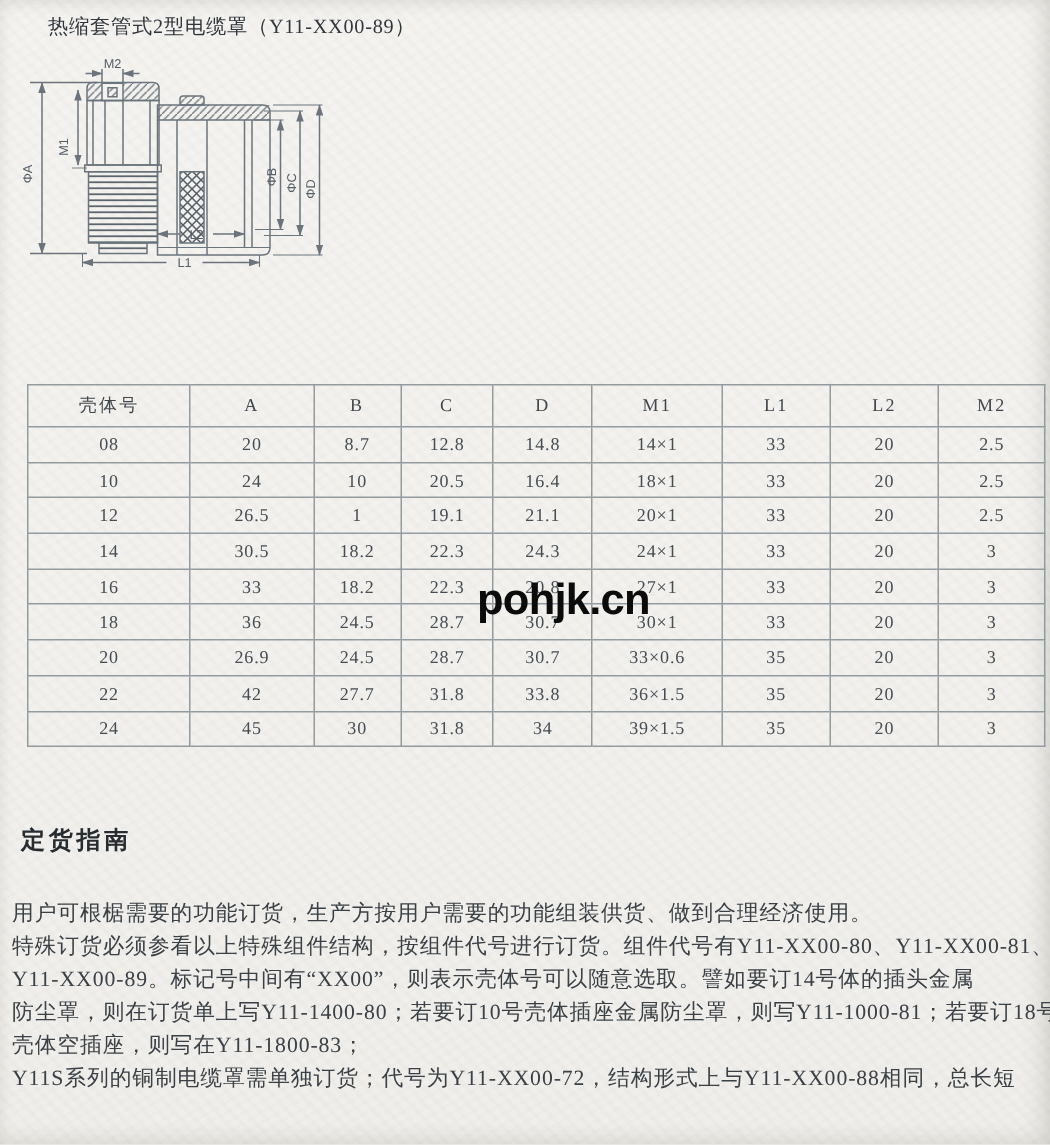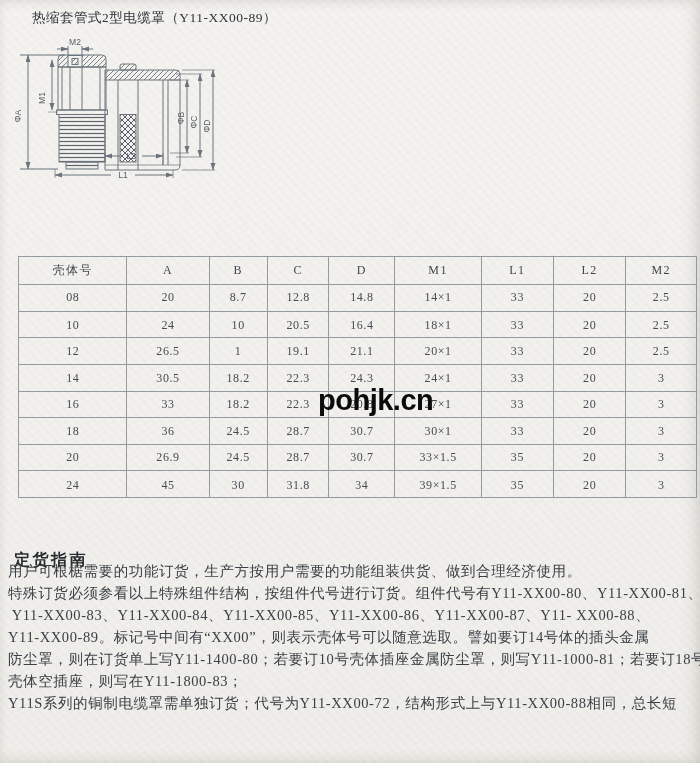--- a/index.html
+++ b/index.html
@@ -46,21 +46,21 @@
     position:absolute;left:318px;top:386px;
     font-family:Liberation Sans, sans-serif;
     font-weight:bold;font-size:29px;letter-spacing:-0.5px;
     color:#0b0b0b;z-index:5;line-height:1;
   }
   .guide-heading{
     position:absolute;left:14px;top:550px;
     font-size:16px;font-weight:bold;letter-spacing:2.5px;color:#272c31;
   }
   .guide-lines{
-    position:absolute;left:8px;top:560px;width:690px;
+    position:absolute;left:8px;top:598px;width:690px;
     font-size:14.5px;line-height:22px;color:#3a4045;letter-spacing:0.6px;
   }
   .guide-line{white-space:pre;overflow:visible;}
   svg text{
     font-family:"Liberation Sans","DejaVu Sans",sans-serif;
     font-size:8.5px;fill:#545d65;
   }
 </style>
 </head>
 <body>
@@ -247,21 +247,32 @@
           <td>33</td>
           <td>20</td>
           <td>3</td>
         </tr>
         <tr>
           <td>20</td>
           <td>26.9</td>
           <td>24.5</td>
           <td>28.7</td>
           <td>30.7</td>
-          <td>33×1.5</td>
+          <td>33×0.6</td>
+          <td>35</td>
+          <td>20</td>
+          <td>3</td>
+        </tr>
+        <tr>
+          <td>22</td>
+          <td>42</td>
+          <td>27.7</td>
+          <td>31.8</td>
+          <td>33.8</td>
+          <td>36×1.5</td>
           <td>35</td>
           <td>20</td>
           <td>3</td>
         </tr>
         <tr>
           <td>24</td>
           <td>45</td>
           <td>30</td>
           <td>31.8</td>
           <td>34</td>
@@ -272,20 +283,19 @@
         </tr>
       </tbody>
   </table>
 
   <div class="watermark">pohjk.cn</div>
 
   <div class="guide-heading">定货指南</div>
   <div class="guide-lines">
       <div class="guide-line">用户可根椐需要的功能订货，生产方按用户需要的功能组装供货、做到合理经济使用。</div>
       <div class="guide-line">特殊订货必须参看以上特殊组件结构，按组件代号进行订货。组件代号有Y11-XX00-80、Y11-XX00-81、</div>
-      <div class="guide-line"> Y11-XX00-83、Y11-XX00-84、Y11-XX00-85、Y11-XX00-86、Y11-XX00-87、Y11- XX00-88、</div>
       <div class="guide-line">Y11-XX00-89。标记号中间有“XX00”，则表示壳体号可以随意选取。譬如要订14号体的插头金属</div>
       <div class="guide-line">防尘罩，则在订货单上写Y11-1400-80；若要订10号壳体插座金属防尘罩，则写Y11-1000-81；若要订18号</div>
       <div class="guide-line">壳体空插座，则写在Y11-1800-83；</div>
       <div class="guide-line">Y11S系列的铜制电缆罩需单独订货；代号为Y11-XX00-72，结构形式上与Y11-XX00-88相同，总长短</div>
     </div>
 
 </div>
 
 </body></html>

